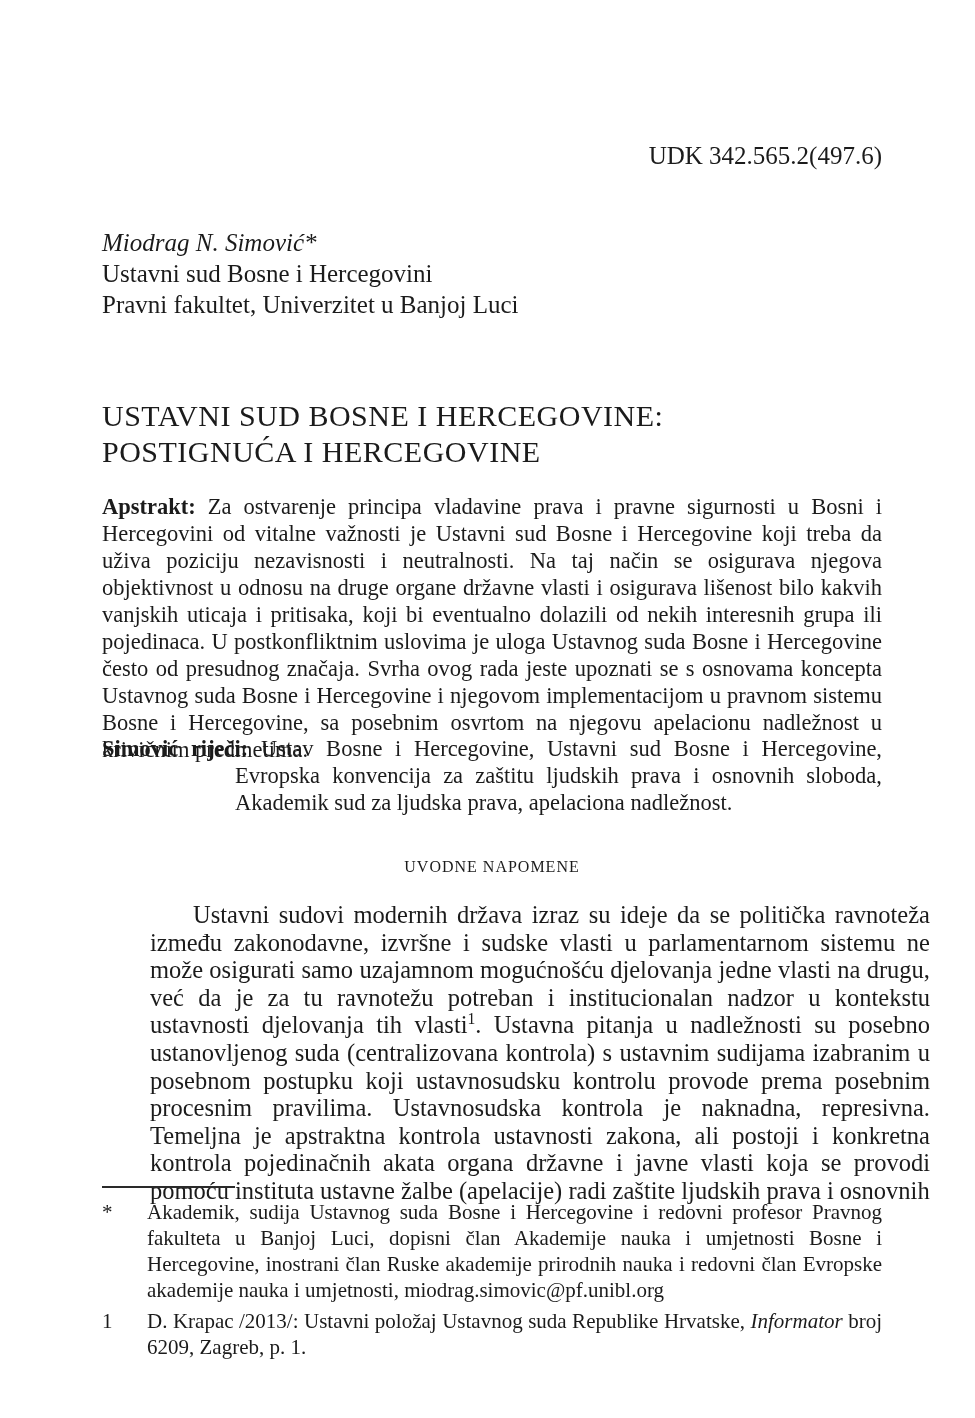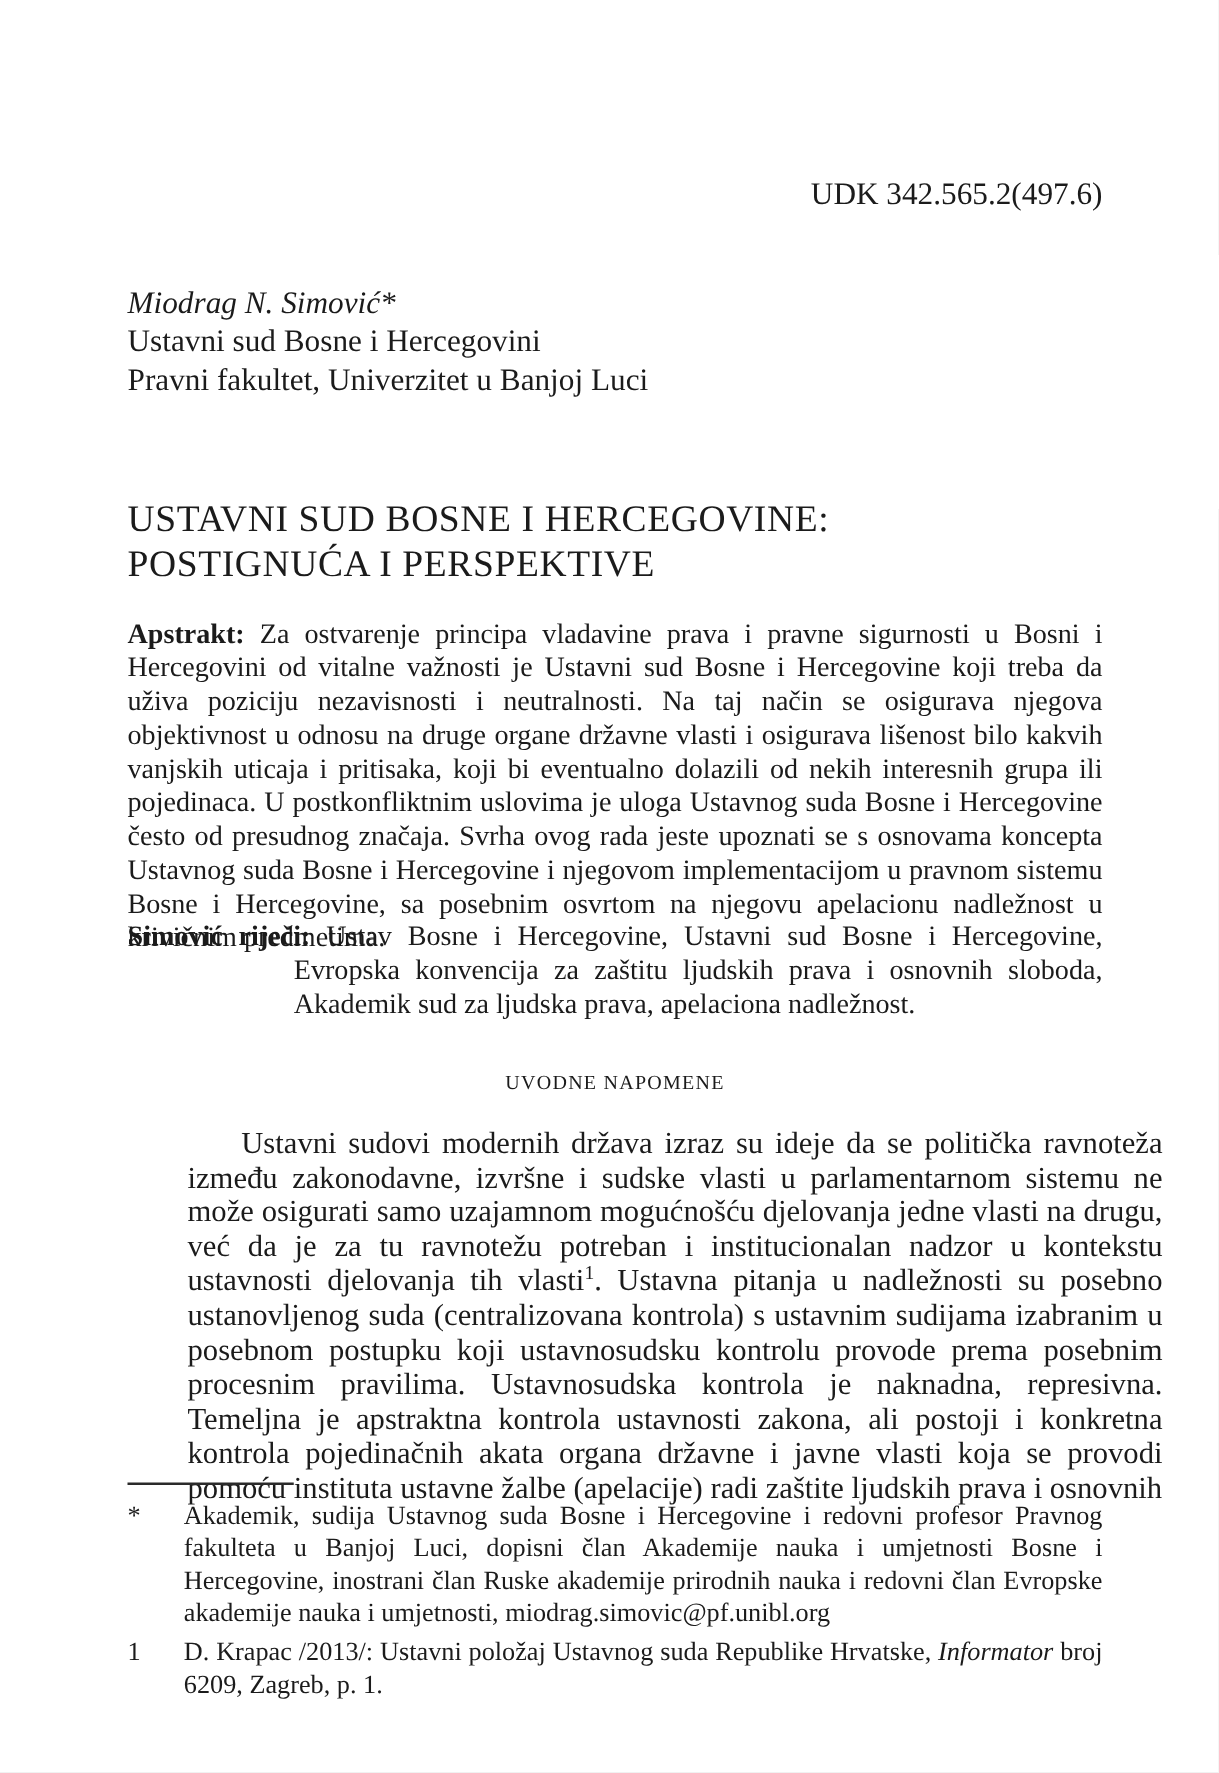--- a/index.html
+++ b/index.html
@@ -132,21 +132,21 @@
   <div class="udk">UDK 342.565.2(497.6)</div>
 
   <div class="author-block">
     <div class="author-name">Miodrag N. Simović*</div>
     <div>Ustavni sud Bosne i Hercegovini</div>
     <div>Pravni fakultet, Univerzitet u Banjoj Luci</div>
   </div>
 
   <div class="article-title">
     <div>USTAVNI SUD BOSNE I HERCEGOVINE:</div>
-    <div>POSTIGNUĆA I PERSPEKTIVE</div>
+    <div>POSTIGNUĆA I HERCEGOVINE</div>
   </div>
 
   <div class="abstract"><span class="label">Apstrakt:</span><span> Za ostvarenje principa vladavine prava i pravne sigurnosti u Bosni i Hercegovini od vitalne važnosti je Ustavni sud Bosne i Hercegovine koji treba da uživa poziciju nezavisnosti i neutralnosti. Na taj način se osigurava njegova objektivnost u odnosu na druge organe državne vlasti i osigurava lišenost bilo kakvih vanjskih uticaja i pritisaka, koji bi eventualno dolazili od nekih interesnih grupa ili pojedinaca. U postkonfliktnim uslovima je uloga Ustavnog suda Bosne i Hercegovine često od presudnog značaja. Svrha ovog rada jeste upoznati se s osnovama koncepta Ustavnog suda Bosne i Hercegovine i njegovom implementacijom u pravnom sistemu Bosne i Hercegovine, sa posebnim osvrtom na njegovu apelacionu nadležnost u krivičnim predmetima.</span></div>
 
   <div class="keywords"><span class="label">Simović riječi:</span><span> Ustav Bosne i Hercegovine, Ustavni sud Bosne i Hercegovine, Evropska konvencija za zaštitu ljudskih prava i osnovnih sloboda, Akademik sud za ljudska prava, apelaciona nadležnost.</span></div>
 
   <div class="section-heading">UVODNE NAPOMENE</div>
 
   <div class="body-par"><span>Ustavni sudovi modernih država izraz su ideje da se politička ravnoteža između zakonodavne, izvršne i sudske vlasti u parlamentarnom sistemu ne može osigurati samo uzajamnom mogućnošću djelovanja jedne vlasti na drugu, već da je za tu ravnotežu potreban i institucionalan nadzor u kontekstu ustavnosti djelovanja tih vlasti</span><sup>1</sup><span>. Ustavna pitanja u nadležnosti su posebno ustanovljenog suda (centralizovana kontrola) s ustavnim sudijama izabranim u posebnom postupku koji ustavnosudsku kontrolu provode prema posebnim procesnim pravilima. Ustavnosudska kontrola je naknadna, represivna. Temeljna je apstraktna kontrola ustavnosti zakona, ali postoji i konkretna kontrola pojedinačnih akata organa državne i javne vlasti koja se provodi pomoću instituta ustavne žalbe (apelacije) radi zaštite ljudskih prava i osnovnih</span></div>
 

